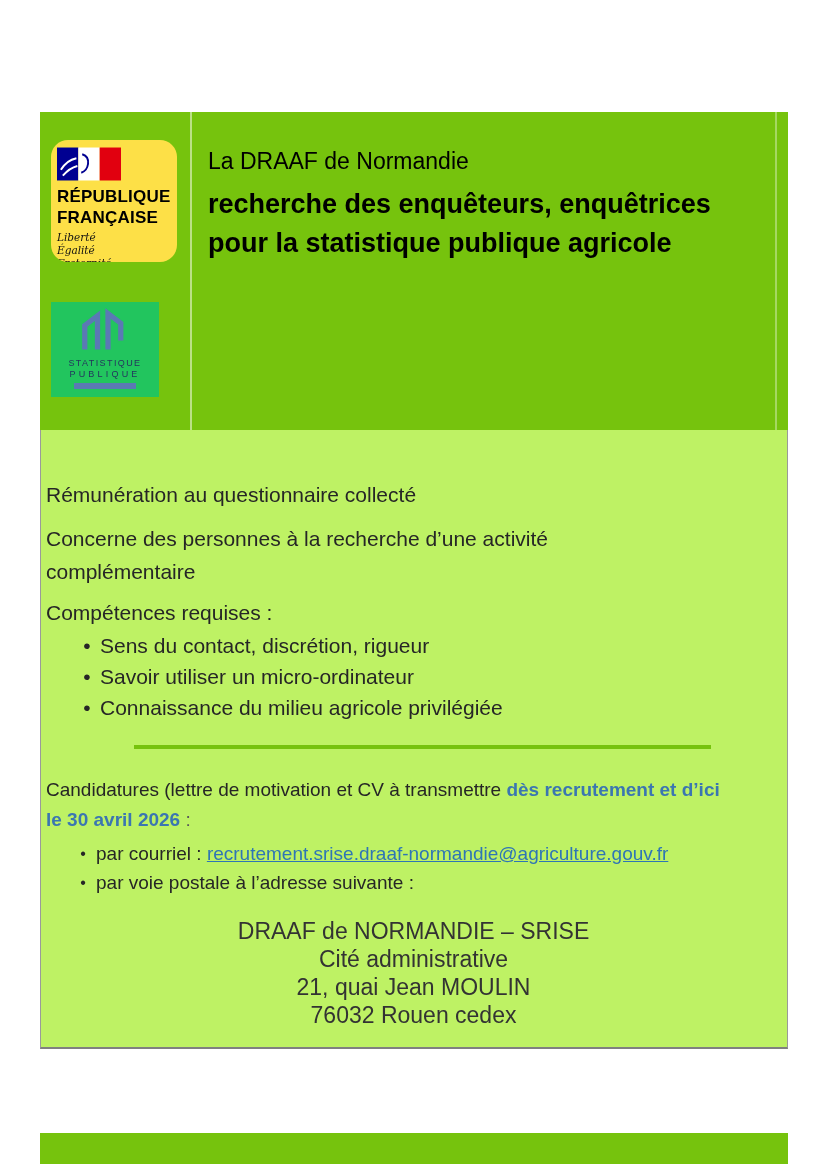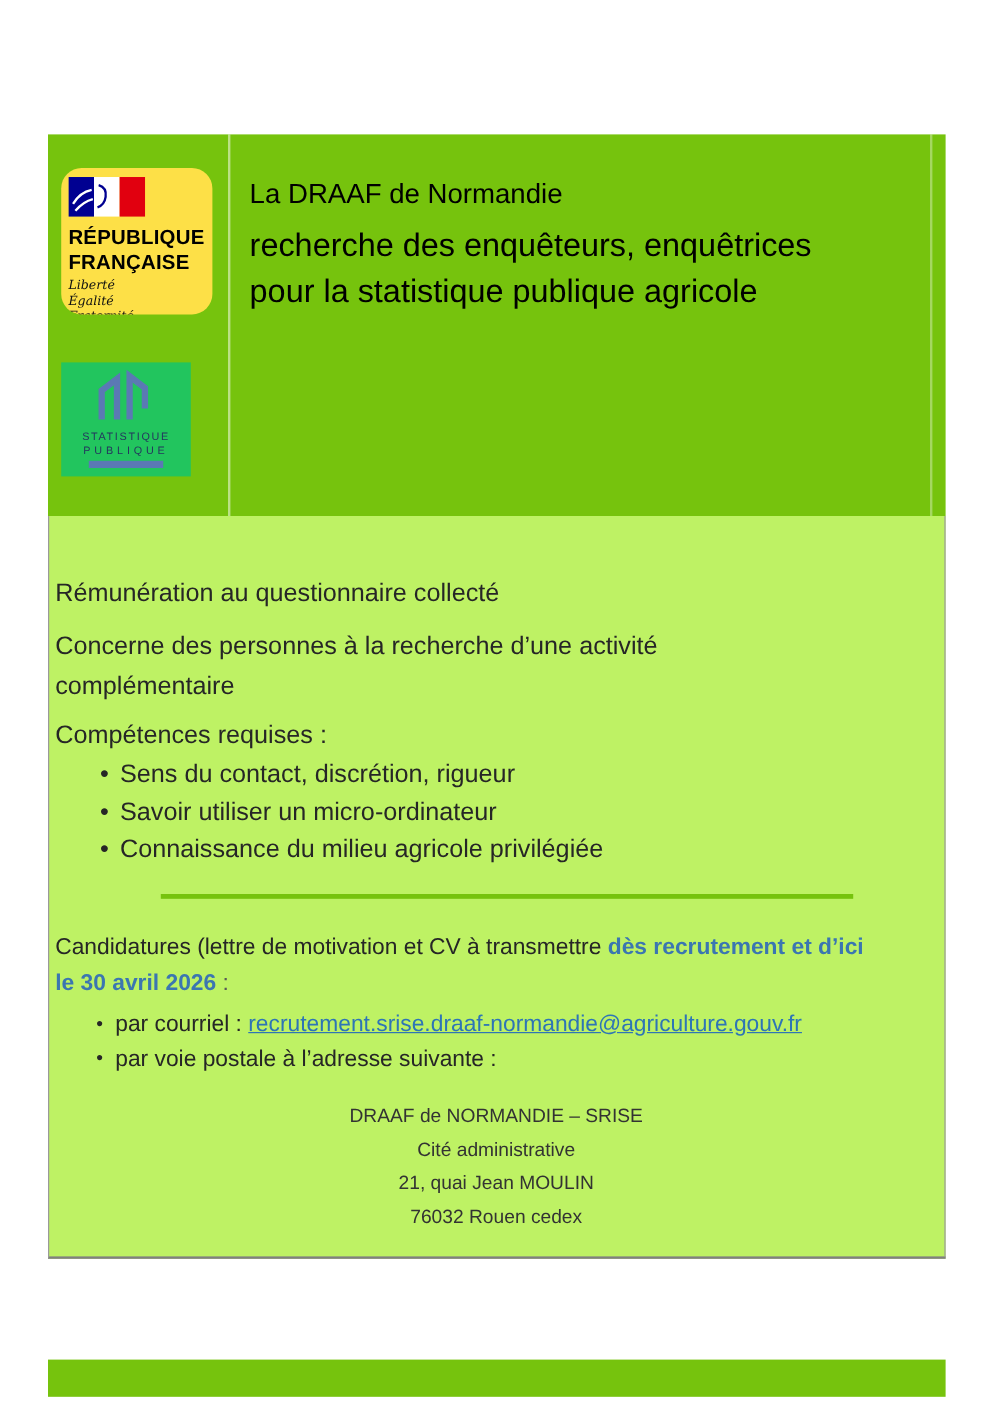--- a/index.html
+++ b/index.html
@@ -19,21 +19,21 @@
   .rf-motto{font-family:"DejaVu Serif", serif;font-style:italic;font-size:10.5px;line-height:13px;color:#111;margin-top:4px;}
 
   .sp-logo{position:absolute;left:11px;top:190px;width:108px;height:95px;background:#22c55e;
            box-sizing:border-box;text-align:center;padding-top:5px;overflow:hidden;}
   .sp-word1{font-size:9px;letter-spacing:1.4px;color:#24365e;line-height:11px;margin-top:1px;}
   .sp-word2{font-size:9px;letter-spacing:3.2px;color:#24365e;line-height:11px;}
   .sp-bar{width:62px;height:6px;background:#5b79b4;margin:3px auto 0 auto;}
 
   .header-text{position:absolute;left:168px;top:36px;right:26px;color:#000000;}
   .ht-line1{font-size:23px;font-weight:400;margin:0 0 10px 0;}
-  .ht-bold{font-size:27px;font-weight:400;line-height:39px;margin:0;}
+  .ht-bold{font-size:27px;font-weight:700;line-height:39px;margin:0;}
 
   
   .content{position:absolute;left:40px;top:430px;width:748px;height:619px;box-sizing:border-box;
            background:#bef264;border-left:1px solid #9a9a9a;border-right:1px solid #9a9a9a;
            border-bottom:2px solid #808080;padding:50px 6px 0 5px;font-size:21px;}
   .p1{margin:0 0 12px 0;line-height:30px;}
   .p2{margin:0 0 10px 0;line-height:33px;max-width:640px;}
   .p3{margin:0;line-height:30px;}
 
   ul.skills{list-style:none;margin:2px 0 0 0;padding:0 0 0 28px;}
@@ -44,21 +44,21 @@
 
   .cand{font-size:19px;line-height:30px;margin:0;}
   .cand .hl{color:#3b76b1;font-weight:700;}
   .cand .colon{color:#595959;}
 
   ul.channels{list-style:none;margin:4px 0 0 0;padding:0 0 0 24px;font-size:19px;}
   ul.channels li{display:flex;line-height:29px;}
   ul.channels .bullet{width:26px;text-align:center;flex:none;font-size:16px;}
   a.mail-link{color:#2e75b6;text-decoration:underline;cursor:pointer;}
 
-  .address{margin-top:20px;text-align:center;font-size:16px;line-height:28px;color:#333333;}
+  .address{margin-top:20px;text-align:center;font-size:23px;line-height:28px;color:#333333;}
 
   
   .footer-bar{position:absolute;left:40px;top:1133px;width:748px;height:31px;background:#76c30d;}
 </style>
 </head>
 <body>
 
 <div class="flyer">
 
   <div class="header">

